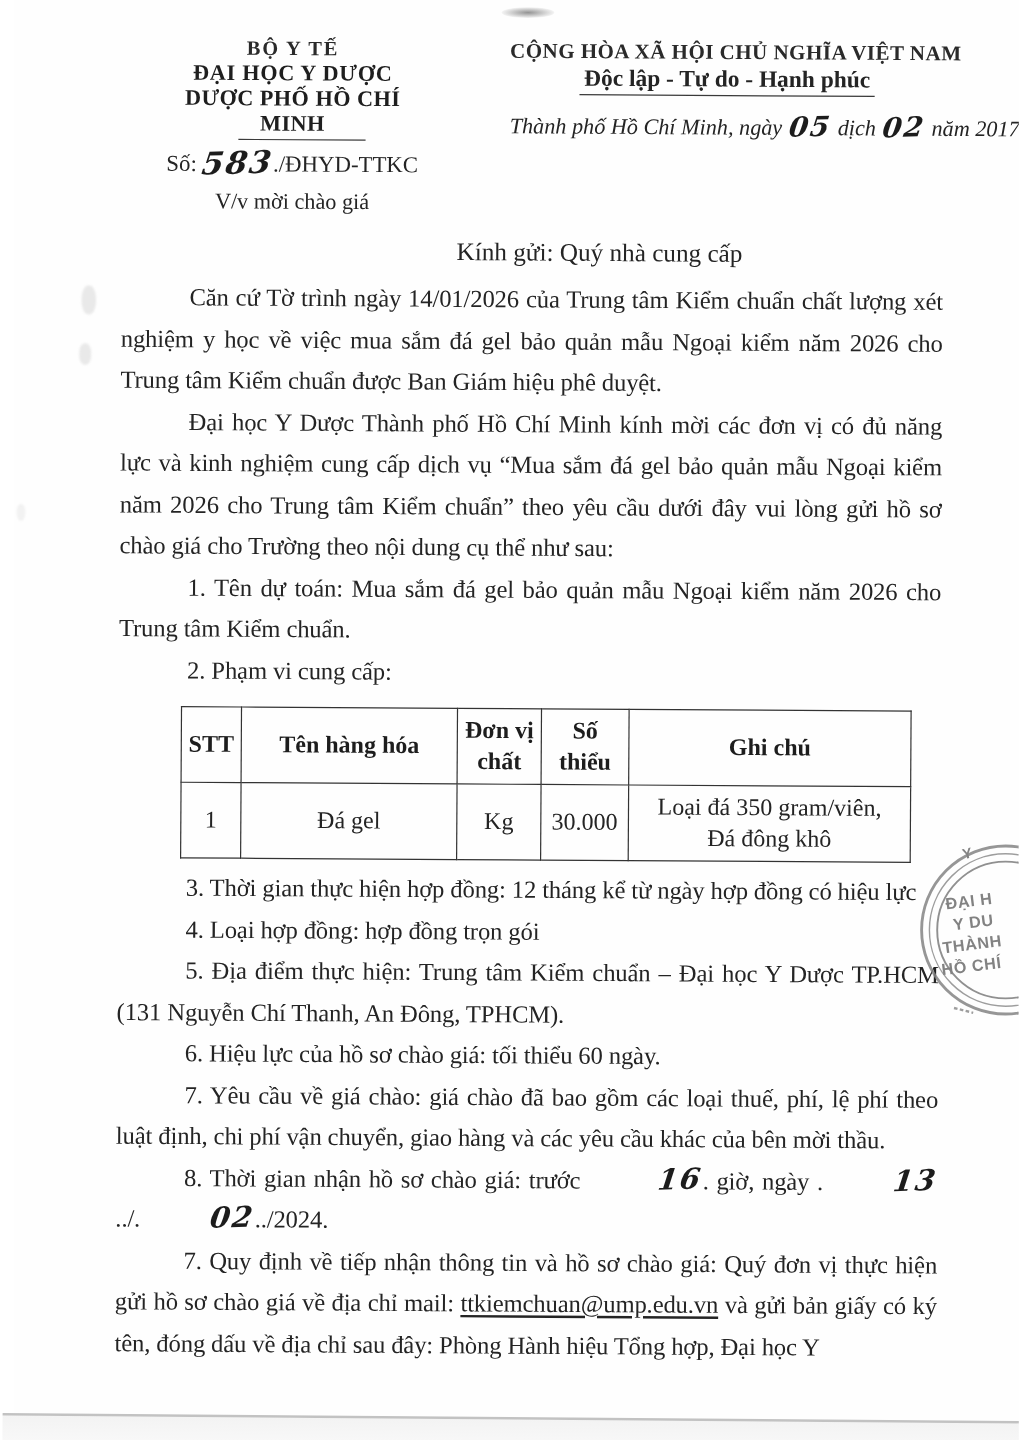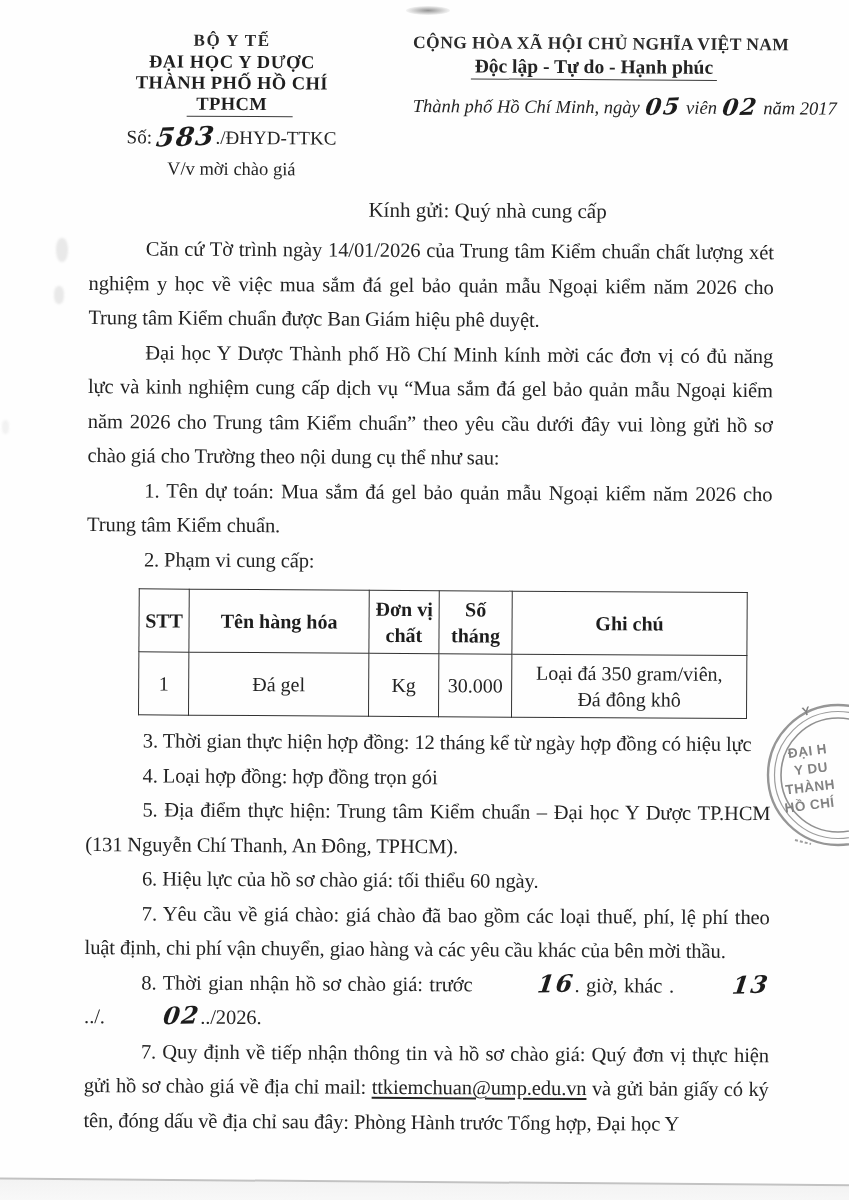--- a/index.html
+++ b/index.html
@@ -2,21 +2,21 @@
 <html lang="vi"><head>
 <meta charset="utf-8">
 <style>
   html,body{margin:0;padding:0;}
   body{
     width:849px;height:1200px;overflow:hidden;position:relative;
     background:#ffffff;
     font-family:"Liberation Serif","DejaVu Serif",serif;
     color:#242424;
   }
-  .page{position:absolute;inset:0;background:#fefefe;}
+  .page{position:absolute;inset:0;background:#fefefe;margin-left:12px;}
   .tilt{
     position:absolute;left:0;top:0;width:849px;box-sizing:border-box;
     padding:30px 74px 0 90px;
     transform:rotate(0.35deg);transform-origin:80px 60px;
   }
   
   .header{display:flex;justify-content:space-between;align-items:flex-start;}
   .header-left{width:232px;margin-left:26px;text-align:center;flex:0 0 auto;}
   .hl1{font-weight:bold;font-size:17px;letter-spacing:1.5px;color:#2a2a2a;}
   .hl2{font-weight:bold;font-size:18.5px;letter-spacing:.6px;margin-top:1px;color:#1e1e1e;}
@@ -85,29 +85,29 @@
 </head>
 <body>
 
 <div class="page">
   <div class="tilt">
 
     <div class="header">
       <div class="header-left">
         <div class="hl1">BỘ Y TẾ</div>
         <div class="hl2">ĐẠI HỌC Y DƯỢC</div>
-        <div class="hl3"><span>THÀNH PHỐ HỒ CHÍ TPHCM</span><span class="ul3"></span></div>
+        <div class="hl3"><span>DƯỢC PHỐ HỒ CHÍ MINH</span><span class="ul3"></span></div>
         <div class="ref"><span>Số: </span><span class="hw">583</span><span>./ĐHYD-TTKC</span></div>
         <div class="subject">V/v mời chào giá</div>
       </div>
 
       <div class="header-right">
         <div class="hr1">CỘNG HÒA XÃ HỘI CHỦ NGHĨA VIỆT NAM</div>
         <div class="hr2"><span>Độc lập - Tự do - Hạnh phúc</span></div>
-        <div class="hr-date"><span>Thành phố Hồ Chí Minh, ngày </span><span class="hw">05</span><span> viên </span><span class="hw">02</span><span> năm 2017</span></div>
+        <div class="hr-date"><span>Thành phố Hồ Chí Minh, ngày </span><span class="hw">05</span><span> dịch </span><span class="hw">02</span><span> năm 2017</span></div>
       </div>
     </div>
 
     <div class="salutation">Kính gửi: Quý nhà cung cấp</div>
 
     <p class="b first">Căn cứ Tờ trình ngày 14/01/2026 của Trung tâm Kiểm chuẩn chất lượng xét nghiệm y học về việc mua sắm đá gel bảo quản mẫu Ngoại kiểm năm 2026 cho Trung tâm Kiểm chuẩn được Ban Giám hiệu phê duyệt.</p>
     <p class="b">Đại học Y Dược Thành phố Hồ Chí Minh kính mời các đơn vị có đủ năng lực và kinh nghiệm cung cấp dịch vụ “Mua sắm đá gel bảo quản mẫu Ngoại kiểm năm 2026 cho Trung tâm Kiểm chuẩn” theo yêu cầu dưới đây vui lòng gửi hồ sơ chào giá cho Trường theo nội dung cụ thể như sau:</p>
     <p class="b">1. Tên dự toán: Mua sắm đá gel bảo quản mẫu Ngoại kiểm năm 2026 cho Trung tâm Kiểm chuẩn.</p>
     <p class="b">2. Phạm vi cung cấp:</p>
 
@@ -117,21 +117,21 @@
           <col style="width:180px">
           <col style="width:70px">
           <col style="width:73px">
           <col style="width:235px">
       </colgroup>
       <thead>
         <tr>
           <th>STT</th>
           <th>Tên hàng hóa</th>
           <th>Đơn vị chất</th>
-          <th>Số tháng</th>
+          <th>Số thiểu</th>
           <th>Ghi chú</th>
         </tr>
       </thead>
       <tbody>
         <tr>
           <td>1</td>
           <td class="cell-left">Đá gel</td>
           <td>Kg</td>
           <td>30.000</td>
           <td class="cell-note">Loại đá 350 gram/viên,
@@ -139,23 +139,23 @@
         </tr>
       </tbody>
     </table>
 
     <p class="b">3. Thời gian thực hiện hợp đồng: 12 tháng kể từ ngày hợp đồng có hiệu lực</p>
     <p class="b">4. Loại hợp đồng: hợp đồng trọn gói</p>
     <p class="b">5. Địa điểm thực hiện: Trung tâm Kiểm chuẩn – Đại học Y Dược TP.HCM (131 Nguyễn Chí Thanh, An Đông, TPHCM).</p>
     <p class="b">6. Hiệu lực của hồ sơ chào giá: tối thiểu 60 ngày.</p>
     <p class="b">7. Yêu cầu về giá chào: giá chào đã bao gồm các loại thuế, phí, lệ phí theo luật định, chi phí vận chuyển, giao hàng và các yêu cầu khác của bên mời thầu.</p>
 
-    <p class="b"><span>8. Thời gian nhận hồ sơ chào giá: trước </span><span class="hw">16</span><span>. giờ, khác .</span><span class="hw">13</span><span>../.</span><span class="hw">02</span><span>../2026.</span></p>
+    <p class="b"><span>8. Thời gian nhận hồ sơ chào giá: trước </span><span class="hw">16</span><span>. giờ, ngày .</span><span class="hw">13</span><span>../.</span><span class="hw">02</span><span>../2024.</span></p>
 
-    <p class="b"><span>7. Quy định về tiếp nhận thông tin và hồ sơ chào giá: Quý đơn vị thực hiện gửi hồ sơ chào giá về địa chỉ mail: </span><span class="email">ttkiemchuan@ump.edu.vn</span><span> và gửi bản giấy có ký tên, đóng dấu về địa chỉ sau đây: Phòng Hành trước Tổng hợp, Đại học Y</span></p>
+    <p class="b"><span>7. Quy định về tiếp nhận thông tin và hồ sơ chào giá: Quý đơn vị thực hiện gửi hồ sơ chào giá về địa chỉ mail: </span><span class="email">ttkiemchuan@ump.edu.vn</span><span> và gửi bản giấy có ký tên, đóng dấu về địa chỉ sau đây: Phòng Hành hiệu Tổng hợp, Đại học Y</span></p>
 
   </div>
 
   <svg class="stamp" viewBox="0 0 112 220" aria-hidden="true">
     <g opacity="0.85">
       <circle cx="101" cy="107" r="70" fill="none" stroke="#858585" stroke-width="2.4"></circle>
       <circle cx="101" cy="107" r="63.5" fill="none" stroke="#8d8d8d" stroke-width="1.2"></circle>
       <circle cx="101" cy="107" r="57" fill="none" stroke="#7d7d7d" stroke-width="1.6"></circle>
       <text x="66" y="48" font-size="12" transform="rotate(-12 66 48)">Y</text>
       <g transform="rotate(-7 101 107)">

